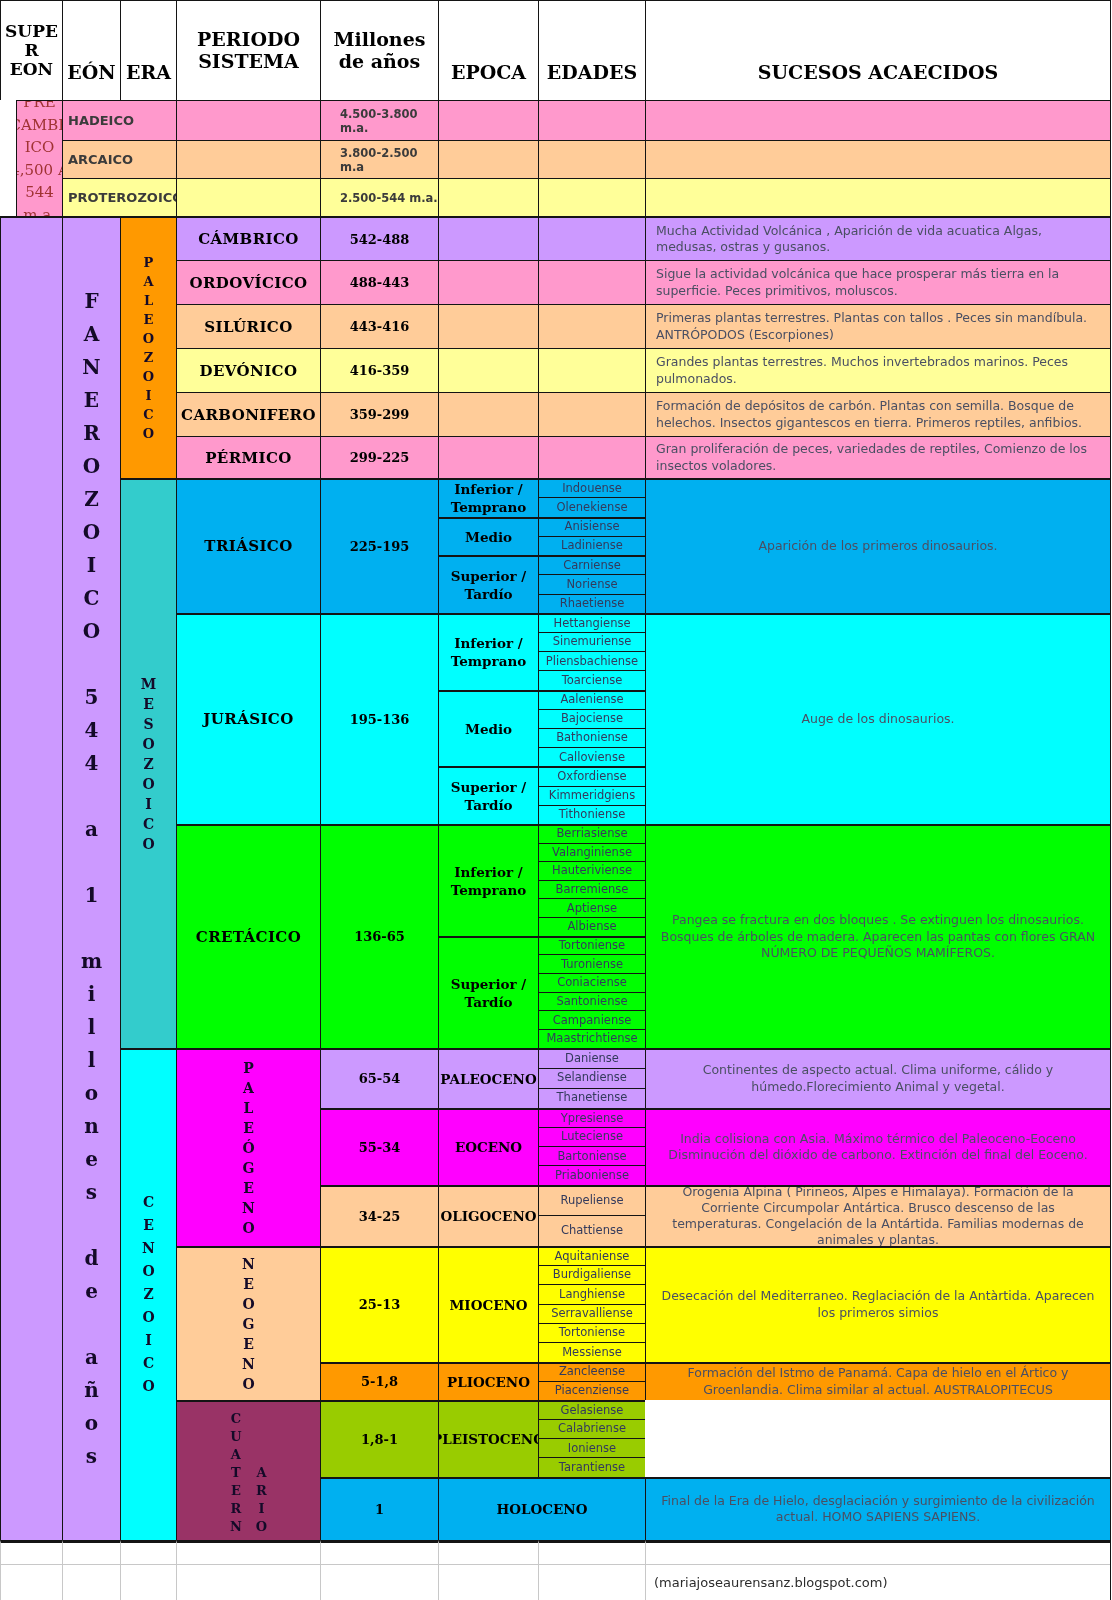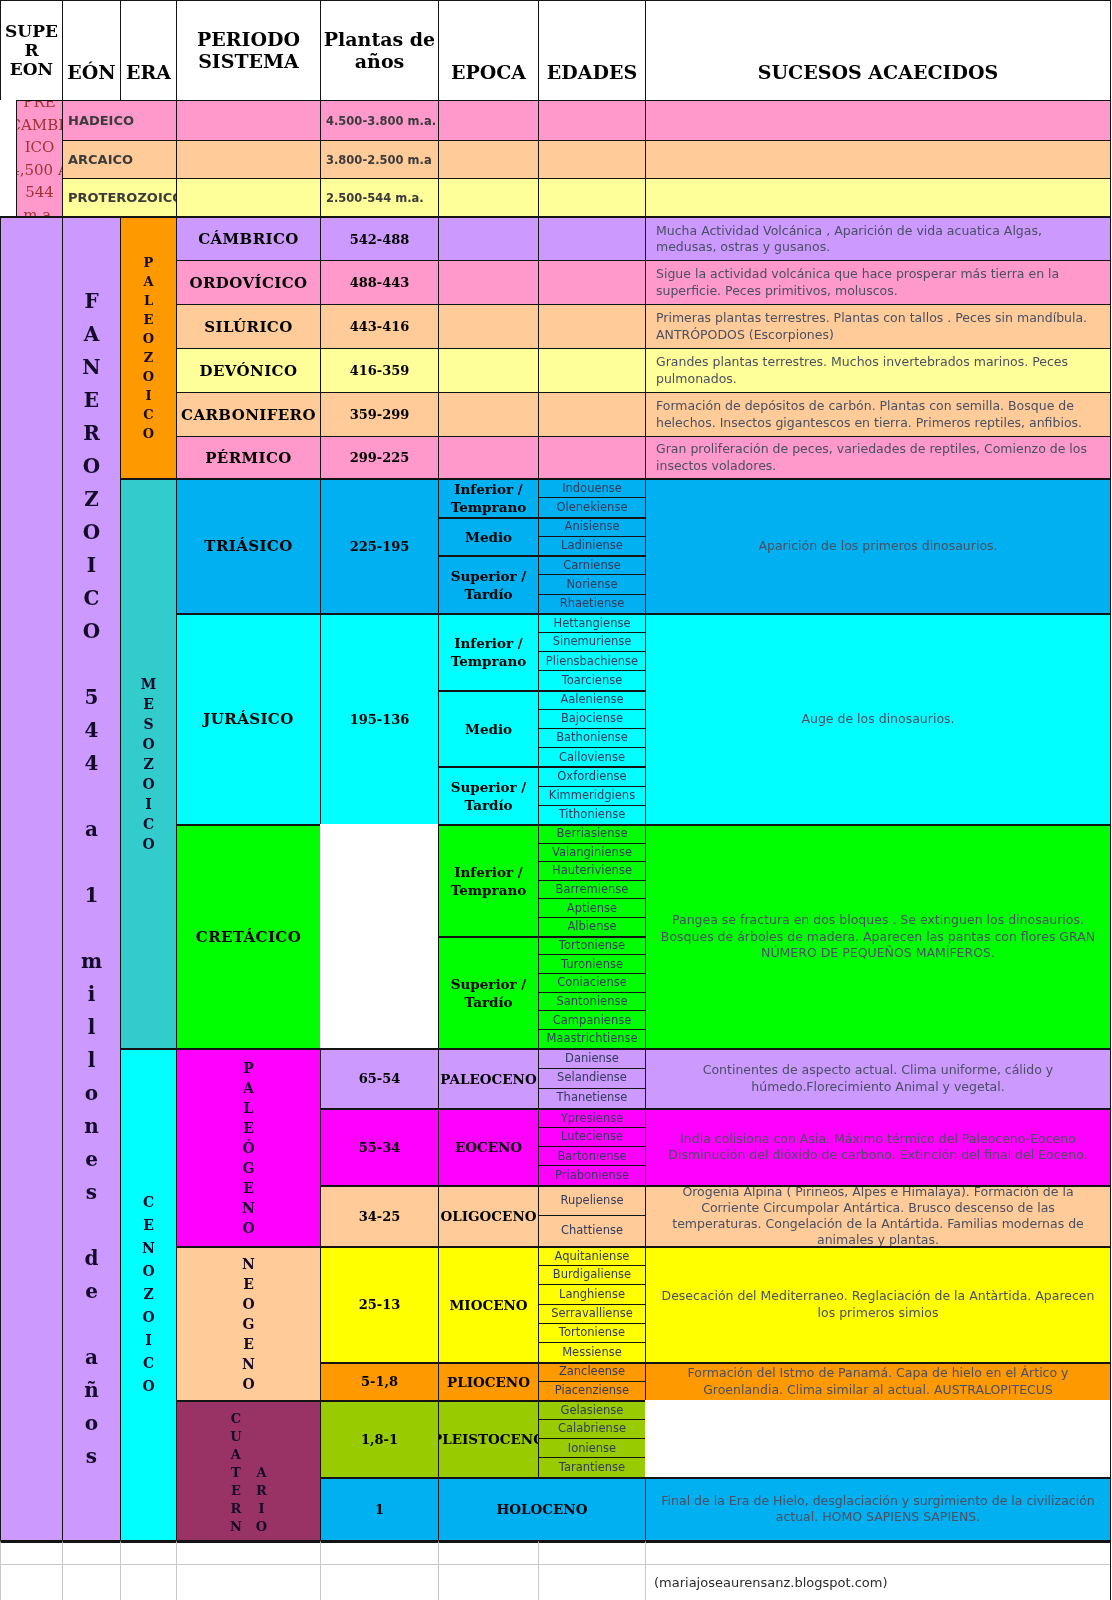--- a/index.html
+++ b/index.html
@@ -13,21 +13,21 @@
   .hs{font-size:17px;word-break:break-word;padding:0 2px;}
   .bot{align-items:flex-end;padding-bottom:17px;}
   .pre{white-space:pre-line;}
   .per{font-family:"DejaVu Serif",serif;font-weight:bold;font-size:15px;letter-spacing:.4px;padding:0 2px;}
   .rng{font-family:"DejaVu Serif",serif;font-weight:bold;font-size:13px;}
   .epl{font-family:"DejaVu Serif",serif;font-weight:bold;font-size:13.5px;line-height:1.35;}
   .edd{font-size:11.5px;color:var(--edad);line-height:1;}
   .suc{font-size:12.5px;color:var(--body);line-height:1.3;padding:0 10px;}
   .sucL{justify-content:flex-start;text-align:left;}
   .eonN{font-weight:bold;font-size:13px;color:#3b3b3b;justify-content:flex-start;padding-left:5px;text-align:left;}
-  .rngS{font-weight:bold;font-size:11.5px;color:#3b3b3b;justify-content:flex-start;padding-left:5px;text-align:left;}
+  .rngS{font-weight:bold;font-size:11.5px;color:#3b3b3b;justify-content:flex-start;padding-left:19px;text-align:left;}
   .vert{font-family:"DejaVu Serif",serif;font-weight:bold;white-space:pre-line;color:#140a28;}
   .v-eon{font-size:20px;line-height:33px;}
   .v-pz{font-size:13px;line-height:19px;}
   .v-mz{font-size:14px;line-height:20px;}
   .v-cz{font-size:14px;line-height:23px;}
   .v-pg{font-size:14px;line-height:20px;}
   .v-ng{font-size:14px;line-height:20px;}
   .v-q{font-size:13px;line-height:18px;}
   .qwrap{display:flex;align-items:flex-start;justify-content:center;gap:14px;padding-top:8px;}
   .pc{font-family:"DejaVu Serif",serif;font-weight:normal;font-size:15px;color:var(--pcred);line-height:1.5;margin-left:16px;}
@@ -45,21 +45,21 @@
 </head>
 <body>
 
 <div id="t">
 
   <div class="c hdr hs" style="grid-area:1/1">SUPER EON</div>
   <div class="c hdr bot" style="grid-area:1/2">EÓN</div>
   <div class="c hdr bot" style="grid-area:1/3">ERA</div>
   <div class="c hdr pre" style="grid-area:1/4">PERIODO
 SISTEMA</div>
-  <div class="c hdr" style="grid-area:1/5">Plantas de años</div>
+  <div class="c hdr" style="grid-area:1/5">Millones de años</div>
   <div class="c hdr bot" style="grid-area:1/6">EPOCA</div>
   <div class="c hdr bot" style="grid-area:1/7">EDADES</div>
   <div class="c hdr bot" style="grid-area:1/8">SUCESOS ACAECIDOS</div>
 
   <div class="c pc pre bg-pink" style="grid-area:2/1/5/2">PRE
 CAMBR
 ICO
 4,500 A
 544 m.a.</div>
 
@@ -216,20 +216,21 @@
   <div class="c edd bg-cyan g2" style="grid-area:22/7">Aaleniense</div>
   <div class="c edd bg-cyan" style="grid-area:23/7">Bajociense</div>
   <div class="c edd bg-cyan" style="grid-area:24/7">Bathoniense</div>
   <div class="c edd bg-cyan" style="grid-area:25/7">Calloviense</div>
   <div class="c edd bg-cyan g2" style="grid-area:26/7">Oxfordiense</div>
   <div class="c edd bg-cyan" style="grid-area:27/7">Kimmeridgiens</div>
   <div class="c edd bg-cyan" style="grid-area:28/7">Tithoniense</div>
   <div class="c suc bg-cyan g2" style="grid-area:18/8/29/9">Auge de los dinosaurios.</div>
 
   <div class="c per bg-green g2" style="grid-area:29/4/41/5">CRETÁCICO</div>
+  <div class="c rng bg-green g2" style="grid-area:29/5/41/6">136-65</div>
   <div class="c epl pre bg-green g2" style="grid-area:29/6/35/7">Inferior /
 Temprano</div>
   <div class="c epl pre bg-green g2" style="grid-area:35/6/41/7">Superior /
 Tardío</div>
   <div class="c edd bg-green g2" style="grid-area:29/7">Berriasiense</div>
   <div class="c edd bg-green" style="grid-area:30/7">Valanginiense</div>
   <div class="c edd bg-green" style="grid-area:31/7">Hauteriviense</div>
   <div class="c edd bg-green" style="grid-area:32/7">Barremiense</div>
   <div class="c edd bg-green" style="grid-area:33/7">Aptiense</div>
   <div class="c edd bg-green" style="grid-area:34/7">Albiense</div>

